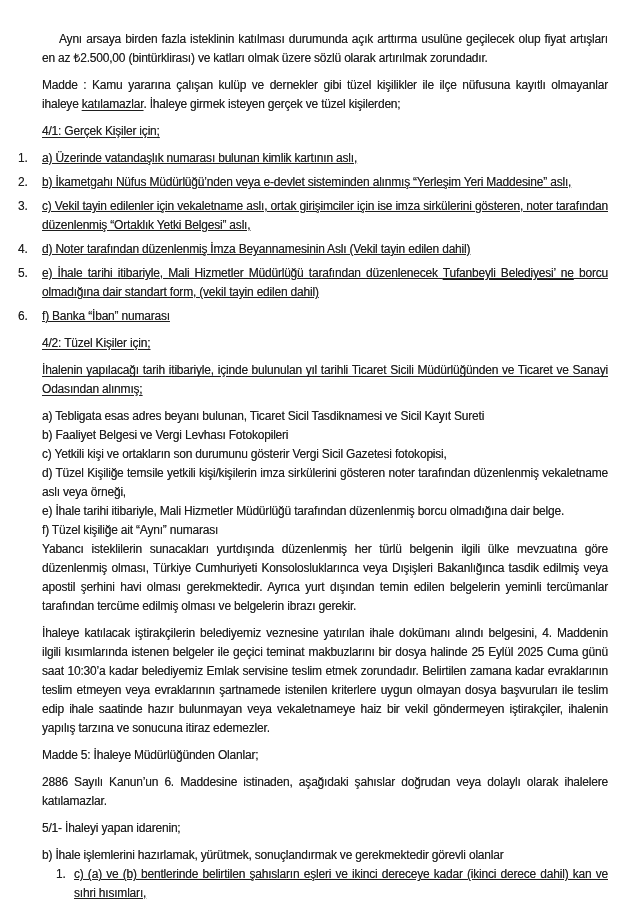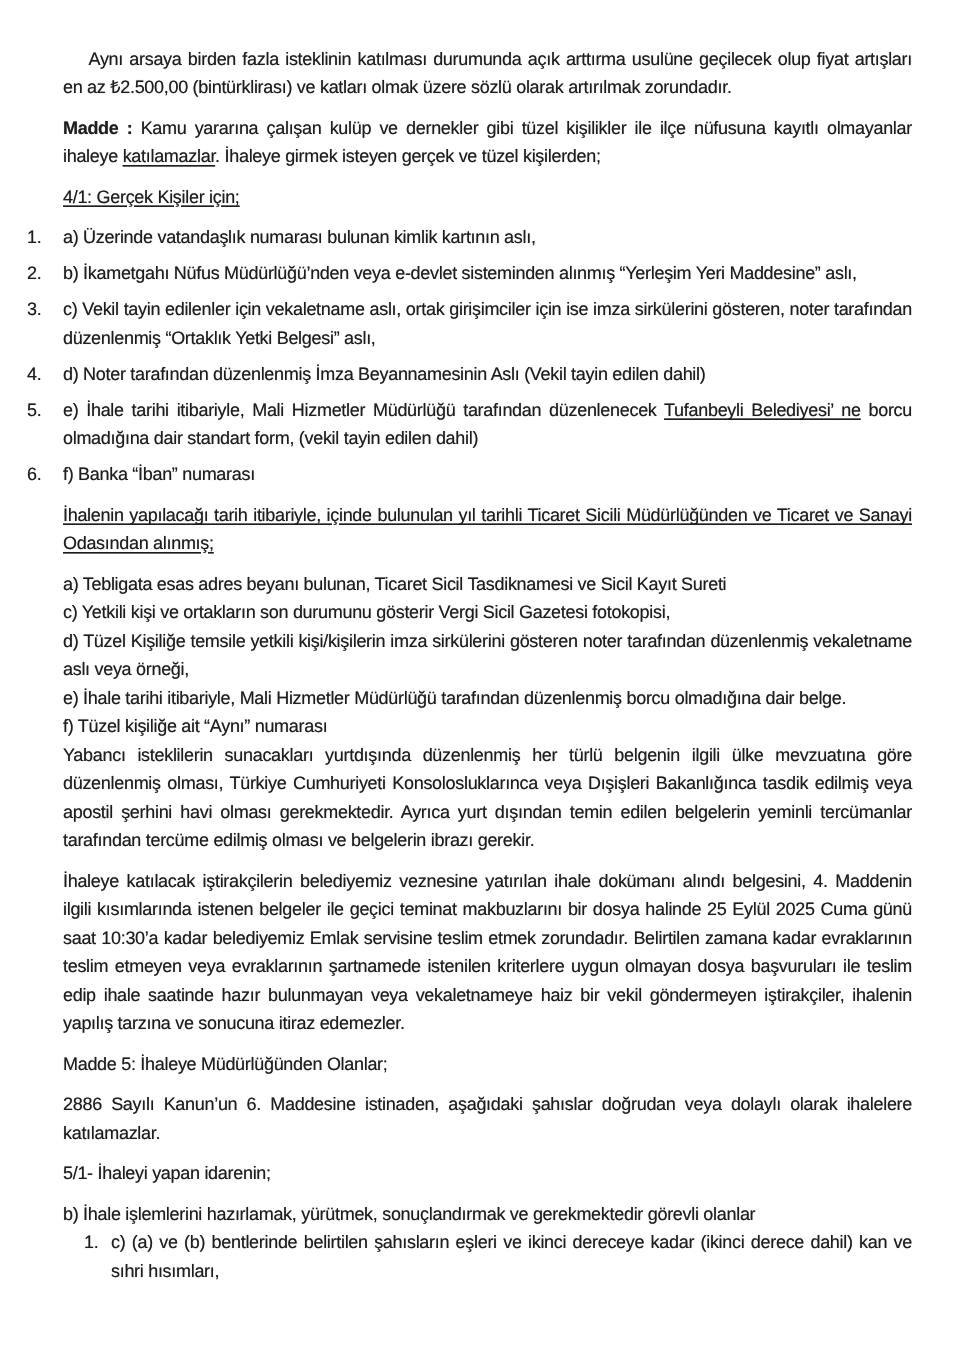--- a/index.html
+++ b/index.html
@@ -21,30 +21,30 @@
   }
   .para {
     margin: 0 0 8px 0;
     text-align: justify;
   }
   .line {
     margin: 0;
     text-align: justify;
   }
   .indent-first { text-indent: 17px; }
-  .b { font-weight: bold; }
+  .b { font-weight: normal; }
   .u { text-decoration: underline; text-underline-offset: 2px; }
   .olist { margin: 0 0 8px 0; }
   .olist .oli { display: flex; margin: 0 0 5px 0; }
   .olist .num {
     flex: 0 0 24px;
     margin-left: -24px;
     text-align: left;
   }
-  .olist .litext { flex: 1 1 auto; text-align: justify; }
+  .olist .litext { flex: 1 1 auto; text-align: justify; text-decoration: underline; }
   .olist.nested { margin: 0; padding-left: 14px; }
   .olist.nested .oli { margin: 0; }
   .olist.nested .num { flex: 0 0 18px; margin-left: 0; }
 </style>
 </head>
 <body>
 
 <div class="page" style="background: rgb(255, 255, 255); color: rgb(30, 30, 30);">
     <div class="para indent-first"><span>Aynı arsaya birden fazla isteklinin katılması durumunda açık arttırma usulüne geçilecek olup fiyat artışları en az ₺2.500,00 (bintürklirası) ve katları olmak üzere sözlü olarak artırılmak zorundadır.</span></div>
     <div class="para"><span class="b">Madde :</span><span> Kamu yararına çalışan kulüp ve dernekler gibi tüzel kişilikler ile ilçe nüfusuna kayıtlı olmayanlar ihaleye </span><span class="u">katılamazlar</span><span>. İhaleye girmek isteyen gerçek ve tüzel kişilerden;</span></div>
@@ -68,22 +68,24 @@
       </div>
       <div class="oli">
         <span class="num">5.</span>
         <span class="litext"><span>e) İhale tarihi itibariyle, Mali Hizmetler Müdürlüğü tarafından düzenlenecek </span><span class="u">Tufanbeyli Belediyesi’ ne</span><span> borcu olmadığına dair standart form, (vekil tayin edilen dahil)</span></span>
       </div>
       <div class="oli">
         <span class="num">6.</span>
         <span class="litext"><span>f) Banka “İban” numarası</span></span>
       </div>
     </div>
+    <div class="para"><span class="u">4/2: Tüzel Kişiler için;</span></div>
     <div class="para"><span class="u">İhalenin yapılacağı tarih itibariyle, içinde bulunulan yıl tarihli Ticaret Sicili Müdürlüğünden ve Ticaret ve Sanayi Odasından alınmış;</span></div>
     <div class="line"><span>a) Tebligata esas adres beyanı bulunan, Ticaret Sicil Tasdiknamesi ve Sicil Kayıt Sureti</span></div>
+    <div class="line"><span>b) Faaliyet Belgesi ve Vergi Levhası Fotokopileri</span></div>
     <div class="line"><span>c) Yetkili kişi ve ortakların son durumunu gösterir Vergi Sicil Gazetesi fotokopisi,</span></div>
     <div class="line"><span>d) Tüzel Kişiliğe temsile yetkili kişi/kişilerin imza sirkülerini gösteren noter tarafından düzenlenmiş vekaletname aslı veya örneği,</span></div>
     <div class="line"><span>e) İhale tarihi itibariyle, Mali Hizmetler Müdürlüğü tarafından düzenlenmiş borcu olmadığına dair belge.</span></div>
     <div class="line"><span>f) Tüzel kişiliğe ait “Aynı” numarası</span></div>
     <div class="para"><span>Yabancı isteklilerin sunacakları yurtdışında düzenlenmiş her türlü belgenin ilgili ülke mevzuatına göre düzenlenmiş olması, Türkiye Cumhuriyeti Konsolosluklarınca veya Dışişleri Bakanlığınca tasdik edilmiş veya apostil şerhini havi olması gerekmektedir. Ayrıca yurt dışından temin edilen belgelerin yeminli tercümanlar tarafından tercüme edilmiş olması ve belgelerin ibrazı gerekir.</span></div>
     <div class="para"><span>İhaleye katılacak iştirakçilerin belediyemiz veznesine yatırılan ihale dokümanı alındı belgesini, 4. Maddenin ilgili kısımlarında istenen belgeler ile geçici teminat makbuzlarını bir dosya halinde 25 Eylül 2025 Cuma günü saat 10:30’a kadar belediyemiz Emlak servisine teslim etmek zorundadır. Belirtilen zamana kadar evraklarının teslim etmeyen veya evraklarının şartnamede istenilen kriterlere uygun olmayan dosya başvuruları ile teslim edip ihale saatinde hazır bulunmayan veya vekaletnameye haiz bir vekil göndermeyen iştirakçiler, ihalenin yapılış tarzına ve sonucuna itiraz edemezler.</span></div>
     <div class="para"><span>Madde 5: İhaleye Müdürlüğünden Olanlar;</span></div>
     <div class="para"><span>2886 Sayılı Kanun’un 6. Maddesine istinaden, aşağıdaki şahıslar doğrudan veya dolaylı olarak ihalelere katılamazlar.</span></div>
     <div class="para"><span>5/1- İhaleyi yapan idarenin;</span></div>
     <div class="line"><span>b) İhale işlemlerini hazırlamak, yürütmek, sonuçlandırmak ve gerekmektedir görevli olanlar</span></div>

